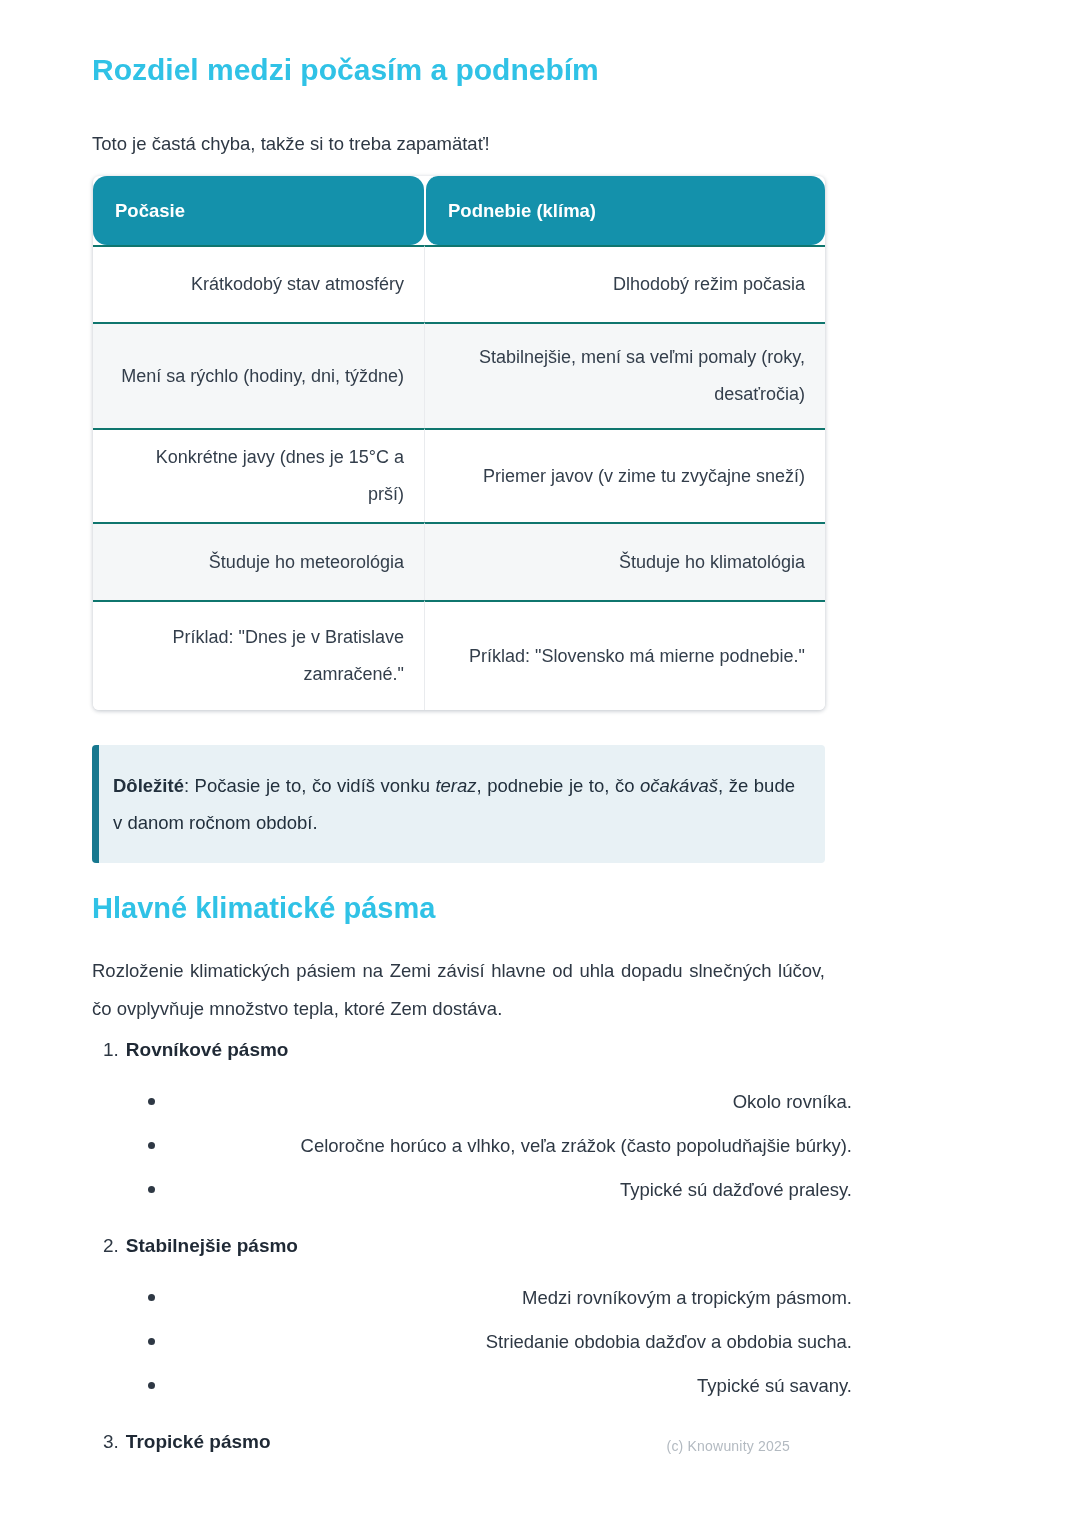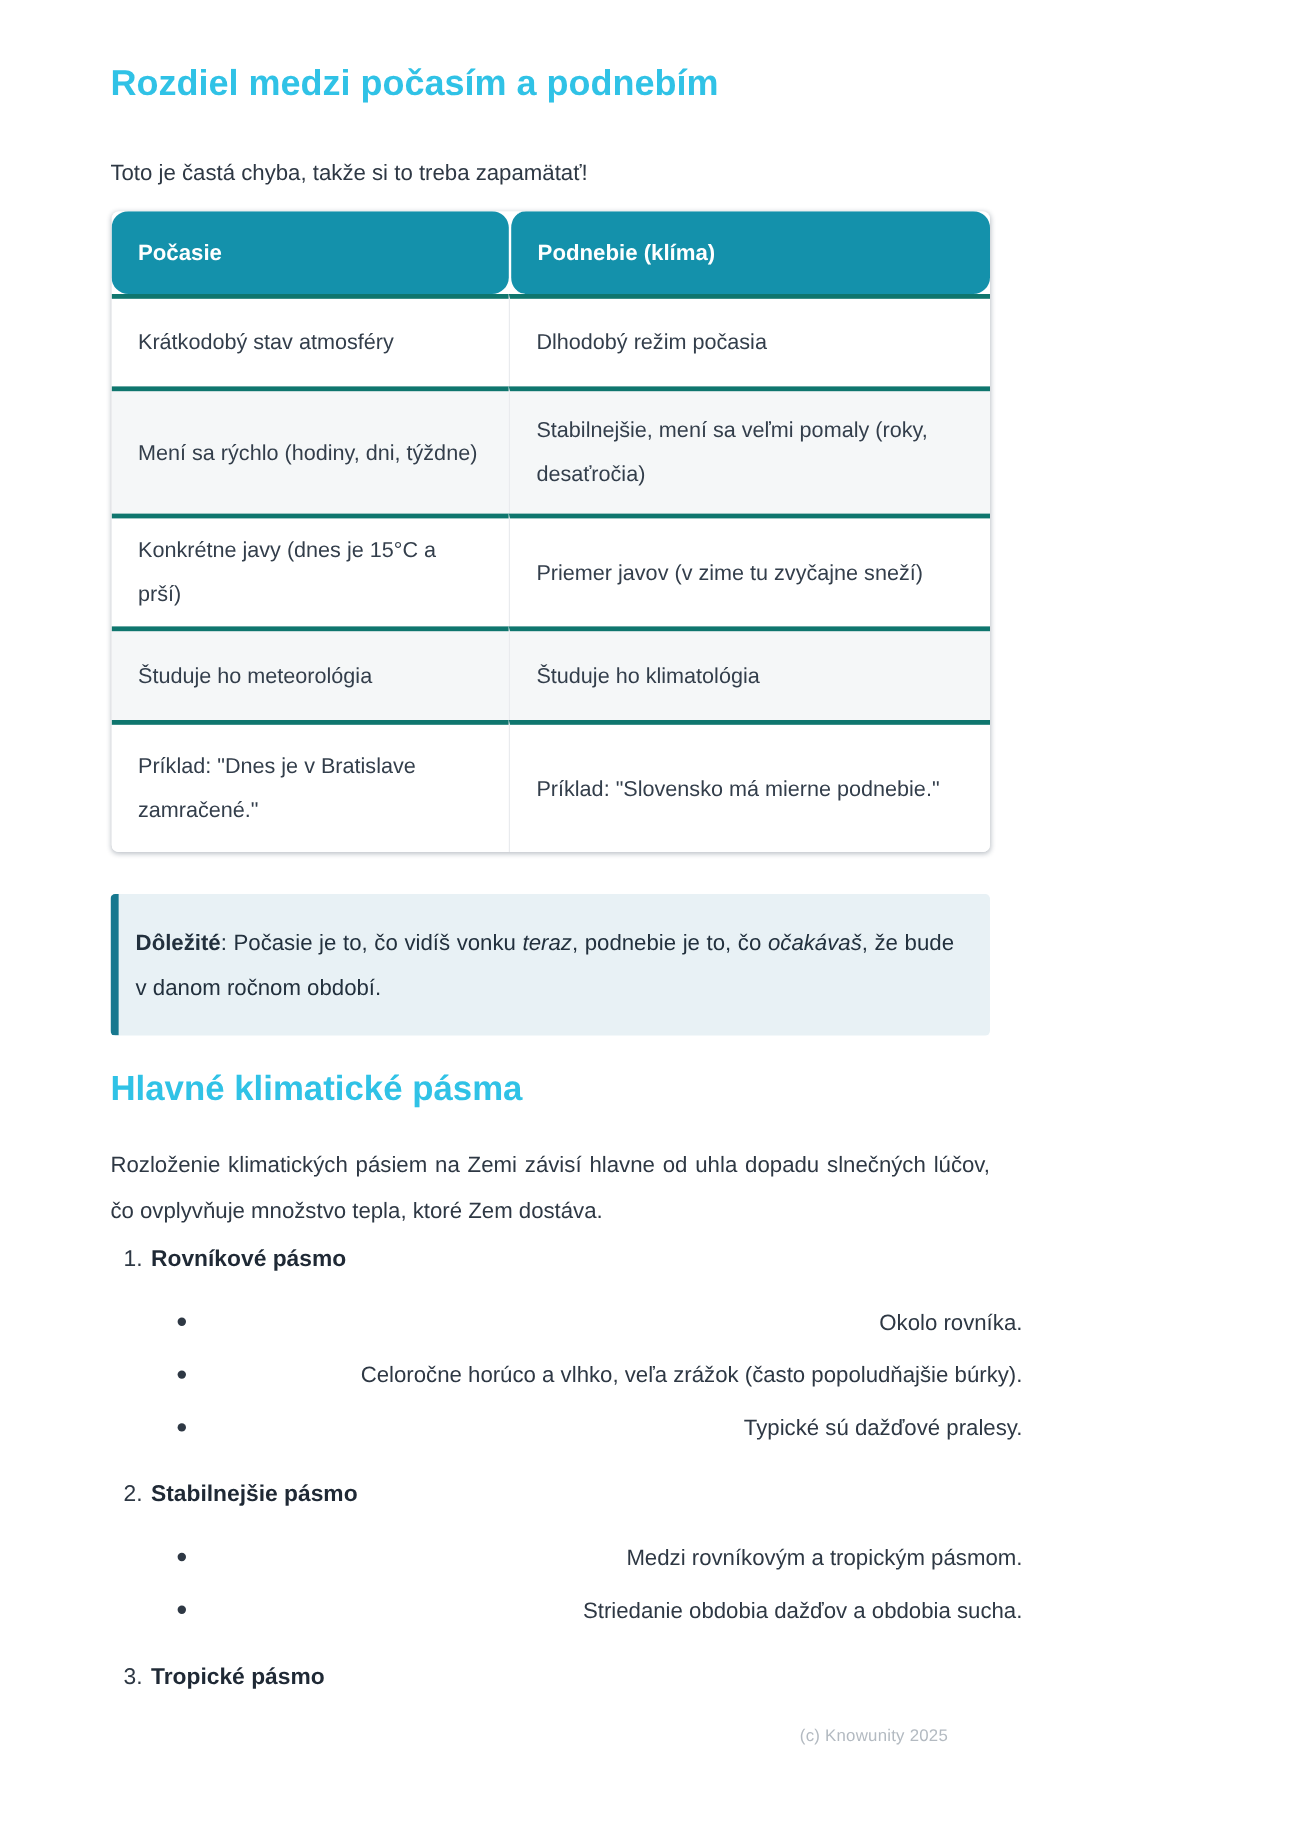--- a/index.html
+++ b/index.html
@@ -26,22 +26,22 @@
   table.compare { width:100%; border-collapse:separate; border-spacing:0; table-layout:fixed; }
   table.compare col.c1 { width:331px; }
   table.compare col.c2 { width:401px; }
   table.compare th {
     background:#1491ab; color:#ffffff; height:69px; text-align:left;
     font-size:18.5px; font-weight:600; padding:0 20px 0 22px; vertical-align:middle;border-radius:14px;
   }
   table.compare th + th { border-left:2px solid #ffffff; }
   table.compare td {
     background:#ffffff; color:#333e4b; font-size:18px; line-height:37px;
-    padding:6px 20px 6px 22px; vertical-align:middle; border-top:4px solid #0f766e;
-    box-sizing:border-box; word-wrap:break-word;
+    padding:6px 20px 6px 22px; vertical-align:middle; border-top:2px solid #0f766e;
+    box-sizing:border-box; word-wrap:break-word;text-align:right;
   }
   table.compare td + td { border-left:1px solid #e9ebee; }
   table.compare tbody tr:nth-child(even) td { background:#f5f7f8; }
   table.compare tbody tr:nth-child(1) { height:77px; }
   table.compare tbody tr:nth-child(2) { height:106px; }
   table.compare tbody tr:nth-child(3) { height:94px; }
   table.compare tbody tr:nth-child(4) { height:78px; }
   table.compare tbody tr:nth-child(5) { height:110px; }
 
   
@@ -159,20 +159,24 @@
       </div>
       <div class="bullets">
         <div class="bullet">
           <span class="dot"></span>
           <span>Medzi rovníkovým a tropickým pásmom.</span>
         </div>
         <div class="bullet">
           <span class="dot"></span>
           <span>Striedanie obdobia dažďov a obdobia sucha.</span>
         </div>
+        <div class="bullet">
+          <span class="dot"></span>
+          <span>Typické sú savany.</span>
+        </div>
       </div>
 
       <div class="num-item">
         <span class="num">3.</span>
         <span class="label">Tropické pásmo</span>
       </div>
 
     </div>
 
     <div class="footer">(c) Knowunity 2025</div>

